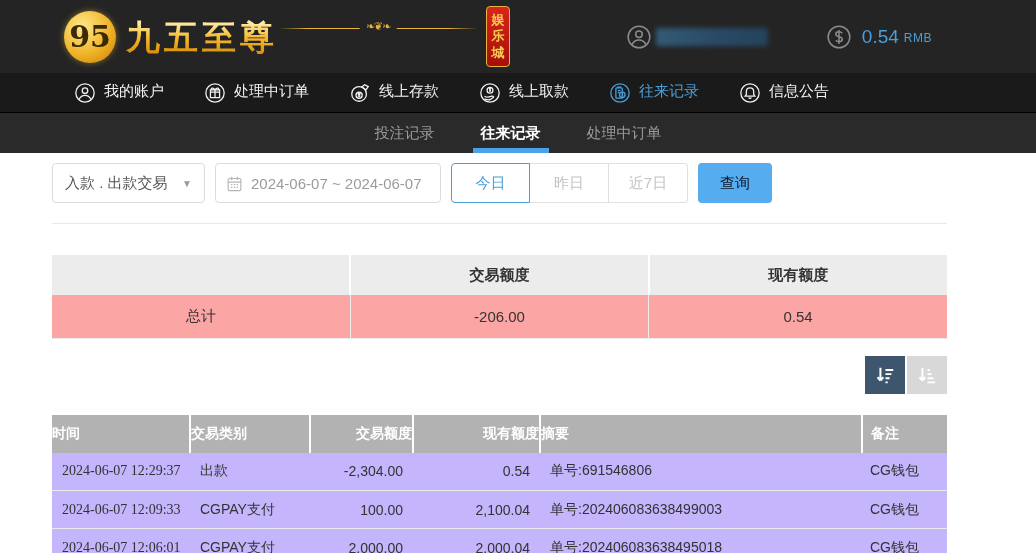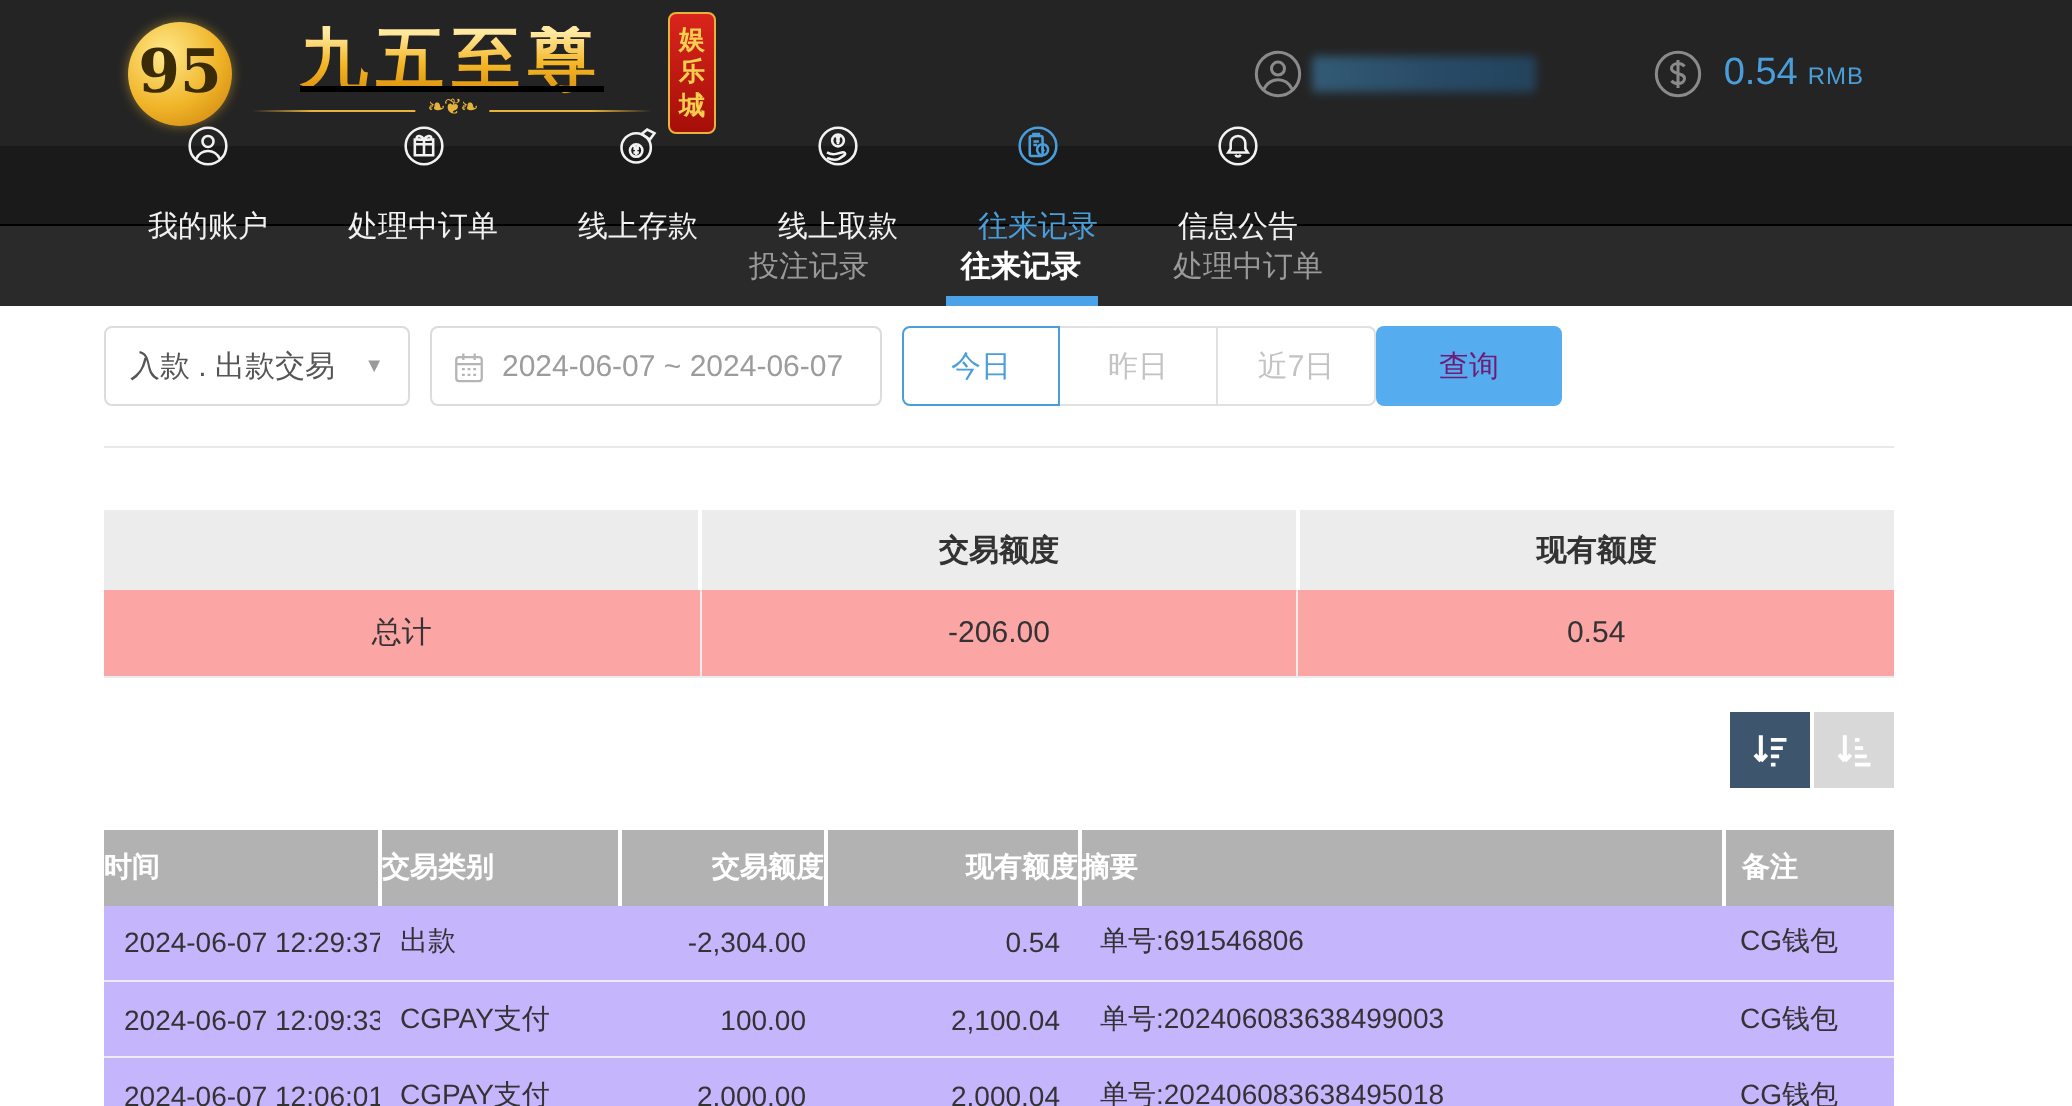--- a/index.html
+++ b/index.html
@@ -8,21 +8,21 @@
   .screen { position:relative; width:1036px; height:553px; background:#fff; overflow:hidden; }
 
   
   .topbar { height:73px; background:#242424; display:flex; align-items:center; }
   .logo { display:flex; align-items:center; margin-left:64px; }
   .logo-mark { width:52px; height:52px; border-radius:50%;
     background:radial-gradient(circle at 35% 30%, #ffe98a, #f0b428 55%, #c87d0a);
     display:flex; align-items:center; justify-content:center;
     color:#3a2a05; font-size:30px; font-weight:bold; font-family:"DejaVu Serif",serif;
     box-shadow:0 0 6px rgba(255,200,60,.45); }
-  .logo-text-wrap { margin-left:10px; display:flex; flex-direction:column; align-items:center;text-decoration:underline; }
+  .logo-text-wrap { margin-left:10px; display:flex; flex-direction:row; align-items:flex-start; }
   .logo-text { font-size:34px; font-weight:bold; letter-spacing:4px;
     background:linear-gradient(180deg,#ffe9a0 10%,#f5b727 55%,#d98f0c);
     -webkit-background-clip:text; background-clip:text; color:transparent; line-height:1; }
   .logo-flourish { width:200px; height:10px; margin-top:4px; position:relative; }
   .logo-flourish:before { content:""; position:absolute; left:0; right:0; top:4px; height:1px;
     background:linear-gradient(90deg,transparent,#e8b33c 15%,#e8b33c 85%,transparent); }
   .logo-flourish span { position:absolute; left:50%; top:-4px; transform:translateX(-50%);
     color:#e8b33c; font-size:11px; background:#242424; padding:0 6px; letter-spacing:-1px; }
   .logo-badge { margin-left:8px; width:24px; background:linear-gradient(180deg,#d9251c,#a50f08);
     border-radius:4px; padding:5px 4px; display:flex; flex-direction:column; align-items:center;
@@ -35,21 +35,21 @@
   .user-blur { width:112px; height:18px; margin-left:4px; border-radius:2px;
     background:linear-gradient(90deg,#35617f,#2a4f6e 55%,#244763); filter:blur(2.5px); opacity:.9; }
   .balance { display:flex; align-items:center; margin-left:58px; }
   .balance svg { width:26px; height:26px; }
   .balance-amount { color:#4a9eda; font-size:19px; margin-left:10px; }
   .balance-cur { color:#4a9eda; font-size:12px; margin-left:5px; margin-top:3px; letter-spacing:.5px; }
 
   
   .mainnav { height:40px; background:#1a1a1a; display:flex; align-items:center;
     padding-left:74px; gap:40px; border-bottom:1px solid #000; }
-  .nav-item { display:flex; align-items:center; gap:20px; color:#f2f2f2; font-size:15px; cursor:pointer;flex-direction:column; }
+  .nav-item { display:flex; gap:8px; color:#f2f2f2; font-size:15px; cursor:pointer; }
   .nav-item svg { width:22px; height:22px; stroke:#f2f2f2; }
   .nav-item.active { color:#4a9eda; }
   .nav-item.active svg { stroke:#4a9eda; }
 
   
   .subtabs { height:40px; background:#2a2a2a; display:flex; align-items:stretch; justify-content:center; gap:14px; }
   .subtab { display:flex; align-items:center; padding:0 16px; color:#9a9a9a; font-size:15px;
     position:relative; cursor:pointer; }
   .subtab.active { color:#fff; font-weight:bold; }
   .subtab.active:after { content:""; position:absolute; left:8px; right:8px; bottom:0; height:5px; background:#4aa3e8; }
@@ -64,22 +64,22 @@
   .date-box { width:226px; height:40px; border:1px solid #dcdcdc; border-radius:4px; margin-left:10px;
     display:flex; align-items:center; padding:0 10px; color:#9c9c9c; font-size:15px; background:#fff; cursor:pointer; }
   .date-box svg { width:17px; height:17px; stroke:#b5b5b5; margin-right:8px; flex:none; }
   .range-group { display:flex; margin-left:10px; }
   .range-btn { width:79px; height:40px; background:#fff; border:1px solid #e0e0e0; color:#c3c3c3;
     font-size:15px; display:flex; align-items:center; justify-content:center; cursor:pointer; }
   .range-btn:first-child { border-radius:4px 0 0 4px; }
   .range-btn:last-child { border-radius:0 4px 4px 0; }
   .range-btn + .range-btn { border-left:none; }
   .range-btn.active { border:1px solid #4a9eda; color:#4a9eda; z-index:1; }
-  .search-btn { width:93px; height:40px; margin-left:0; background:#55acee; border:none; border-radius:4px;
-    color:#701a75; font-size:15px; cursor:pointer; }
+  .search-btn { width:74px; height:40px; margin-left:10px; background:#55acee; border:none; border-radius:4px;
+    color:#0f172a; font-size:15px; cursor:pointer; }
 
   .hr { height:1px; background:#e9e9e9; margin-top:20px; width:895px; }
 
   
   .summary { margin-top:31px; width:895px; border-collapse:collapse; }
   .summary th { height:40px; background:#ececec; color:#333; font-size:15px; font-weight:bold; text-align:center;
     border-right:2px solid #fff; }
   .summary th:last-child { border-right:none; }
   .summary td { height:43px; background:#fca5a5; color:#333; font-size:15px; text-align:center;
     border-bottom:1px solid #ececec; border-right:1px solid #ececec; }
@@ -94,21 +94,21 @@
   .sort-btn.asc { background:#d8d8d8; }
   .sort-btn svg { width:22px; height:22px; }
 
   
   .records { margin-top:21px; width:895px; border-collapse:collapse; table-layout:fixed; }
   .records th { height:38px; background:#b2b2b2; color:#fff; font-size:14px; font-weight:bold; text-align:center;
     border-right:2px solid #fff; }
   .records th:last-child { border-right:none; }
   .records td { height:38px; background:#c4b5fd; color:#333; font-size:14px;
     border-bottom:1px solid #ececec; padding:0 10px; white-space:nowrap; overflow:hidden; }
-  .records .c-time { width:138px; text-align:left; }
+  .records .c-time { width:138px; text-align:left;font-family:Liberation Serif, serif; }
   .records .c-type { width:120px; text-align:left; }
   .records .c-amt  { width:103px; text-align:right; }
   .records .c-bal  { width:127px; text-align:right; }
   .records .c-sum  { width:322px; text-align:left; }
   .records .c-note { width:85px; text-align:left; padding-left:8px; }
 </style>
 </head>
 <body>
 
 <div class="screen">

